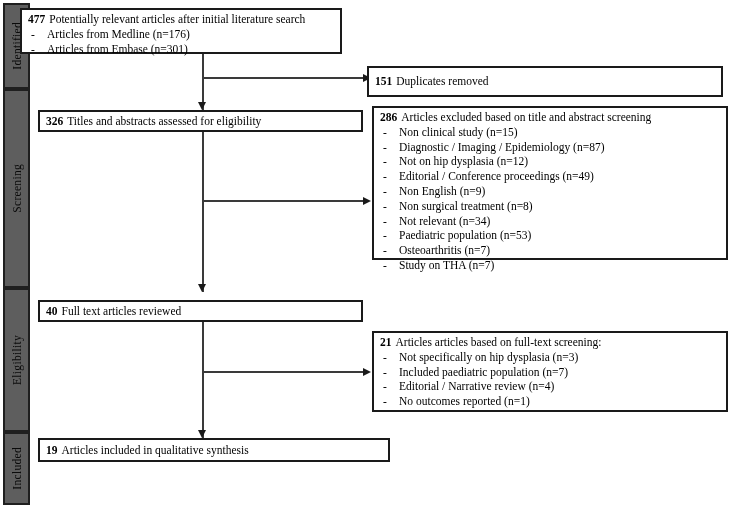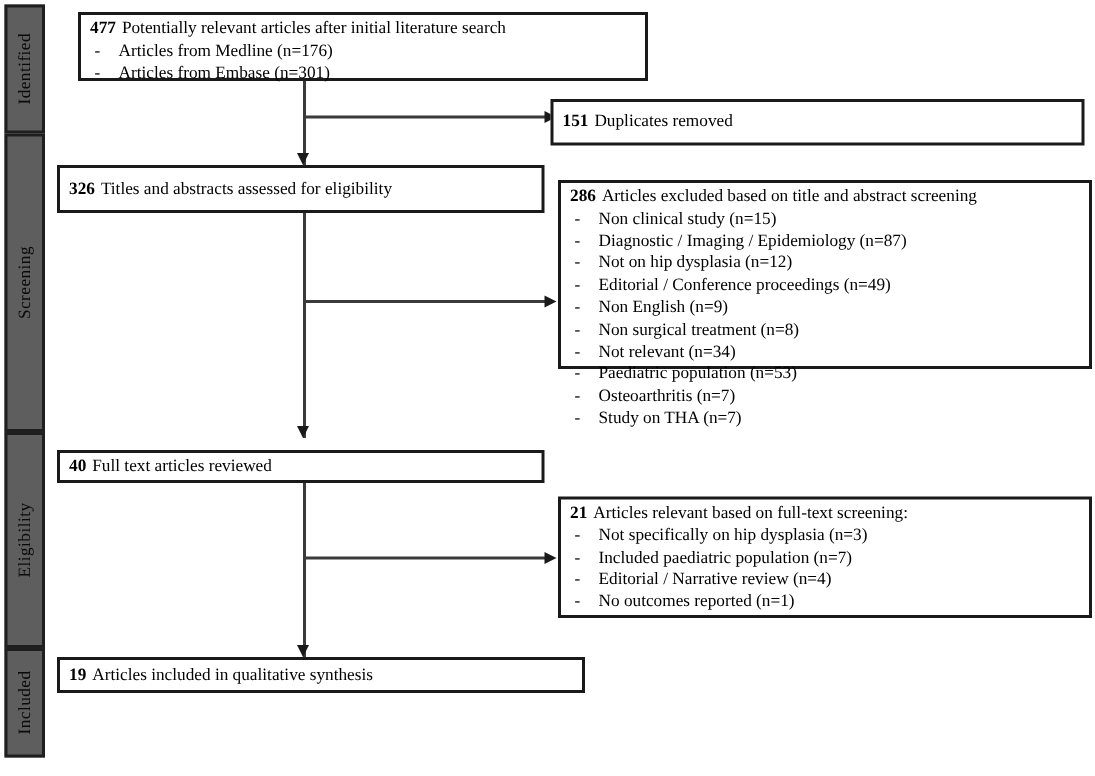--- a/index.html
+++ b/index.html
@@ -91,37 +91,37 @@
   <div class="vline" style="left:202px; top:132px; height:160px;"></div>
   <div class="hline" style="left:203px; top:200px; width:161px;"></div>
   <div class="arrow-right" style="left:363px; top:196.5px;"></div>
   <div class="arrow-down" style="left:198px; top:284px;"></div>
 
   <div class="vline" style="left:202px; top:314px; height:124px;"></div>
   <div class="hline" style="left:203px; top:371px; width:161px;"></div>
   <div class="arrow-right" style="left:363px; top:367.5px;"></div>
   <div class="arrow-down" style="left:198px; top:430px;"></div>
 
-  <div class="box" style="left:52px; top:8px; width:380px; height:46px;">
+  <div class="box" style="left:20px; top:8px; width:322px; height:46px;">
     <div class="title">
       <span class="num">477</span><span>Potentially relevant articles after initial literature search</span>
     </div>
     <div class="bullets">
         <div class="bullet">
           <span class="dash">-</span>
           <span class="bullet-text">Articles from Medline (n=176)</span>
         </div>
         <div class="bullet">
           <span class="dash">-</span>
           <span class="bullet-text">Articles from Embase (n=301)</span>
         </div>
       </div>
   </div>
 
-  <div class="box single" style="left:38px; top:110px; width:325px; height:32px;">
+  <div class="box single" style="left:38px; top:110px; width:325px; height:22px;">
     <div class="title">
       <span class="num">326</span><span>Titles and abstracts assessed for eligibility</span>
     </div>
   </div>
 
   <div class="box single" style="left:38px; top:300px; width:325px; height:22px;">
     <div class="title">
       <span class="num">40</span><span>Full text articles reviewed</span>
     </div>
   </div>
@@ -131,21 +131,21 @@
       <span class="num">19</span><span>Articles included in qualitative synthesis</span>
     </div>
   </div>
 
   <div class="box single" style="left:352px; top:66px; width:356px; height:31px;margin-left:15px;">
     <div class="title">
       <span class="num">151</span><span>Duplicates removed</span>
     </div>
   </div>
 
-  <div class="box" style="left:372px; top:120px; width:356px; height:126px;">
+  <div class="box" style="left:372px; top:106px; width:356px; height:154px;">
     <div class="title">
       <span class="num">286</span><span>Articles excluded based on title and abstract screening</span>
     </div>
     <div class="bullets">
         <div class="bullet">
           <span class="dash">-</span>
           <span class="bullet-text">Non clinical study (n=15)</span>
         </div>
         <div class="bullet">
           <span class="dash">-</span>
@@ -181,21 +181,21 @@
         </div>
         <div class="bullet">
           <span class="dash">-</span>
           <span class="bullet-text">Study on THA (n=7)</span>
         </div>
       </div>
   </div>
 
   <div class="box" style="left:372px; top:331px; width:356px; height:81px;">
     <div class="title">
-      <span class="num">21</span><span>Articles relevant based on full-text screening:</span>
+      <span class="num">21</span><span>Articles articles based on full-text screening:</span>
     </div>
     <div class="bullets">
         <div class="bullet">
           <span class="dash">-</span>
           <span class="bullet-text">Not specifically on hip dysplasia (n=3)</span>
         </div>
         <div class="bullet">
           <span class="dash">-</span>
           <span class="bullet-text">Included paediatric population (n=7)</span>
         </div>

